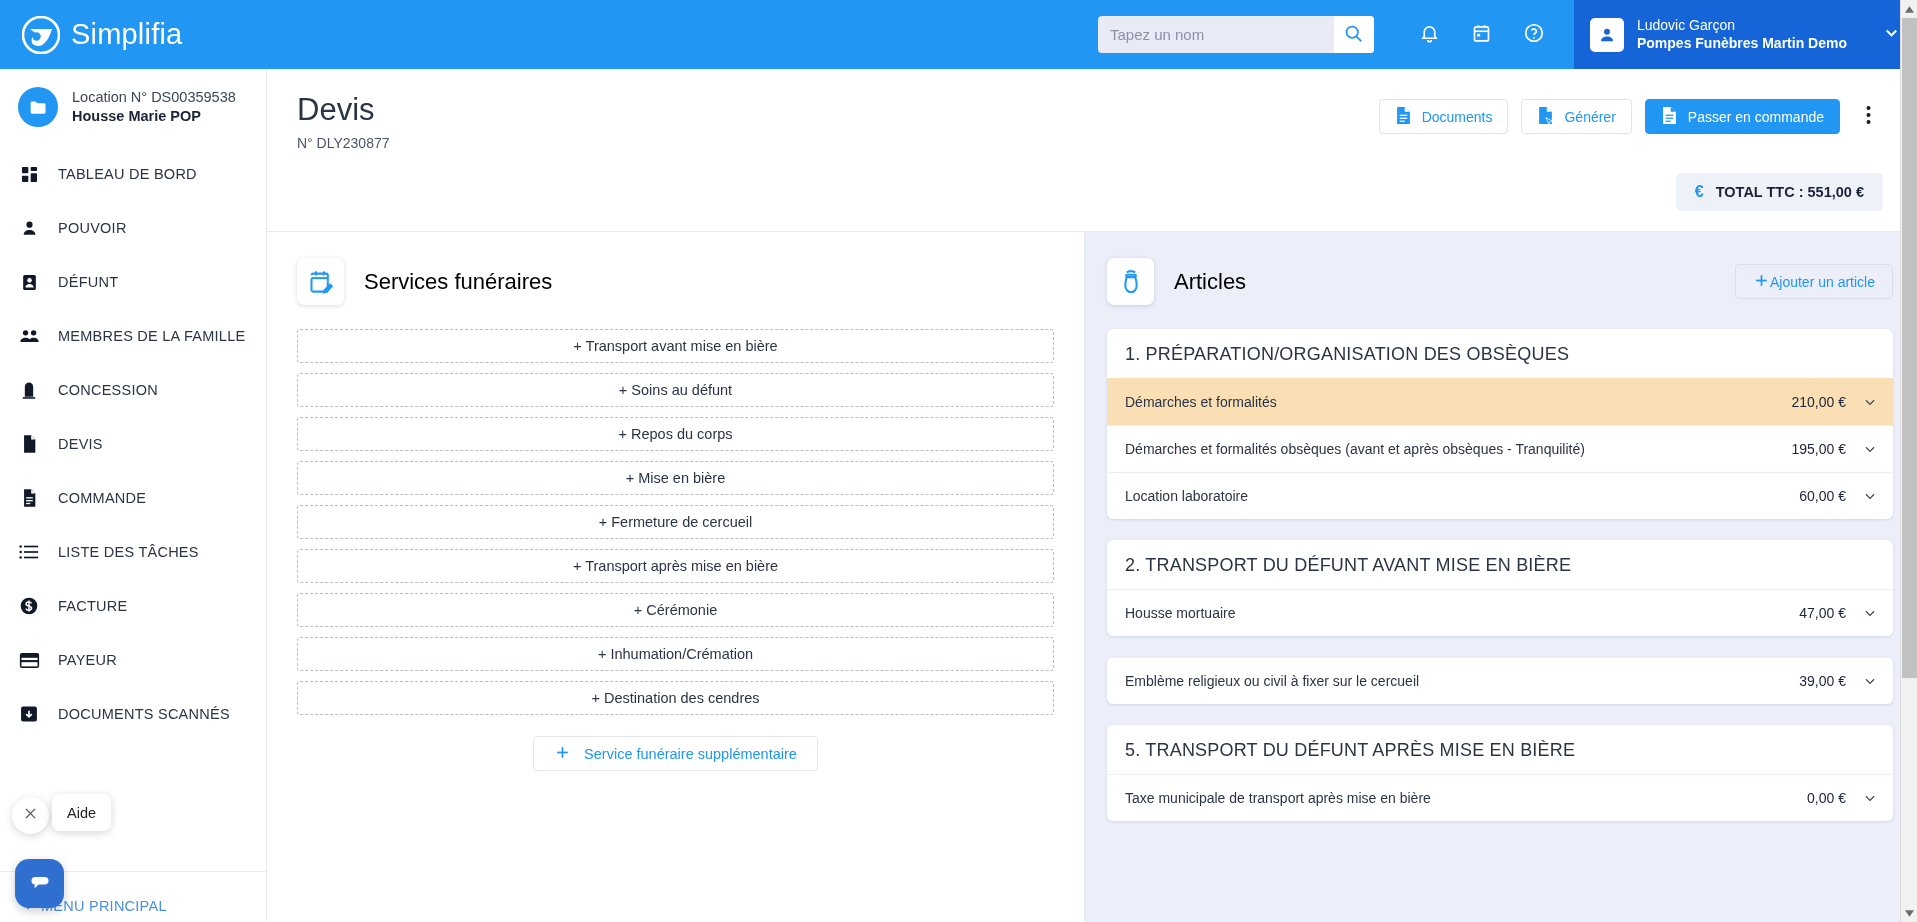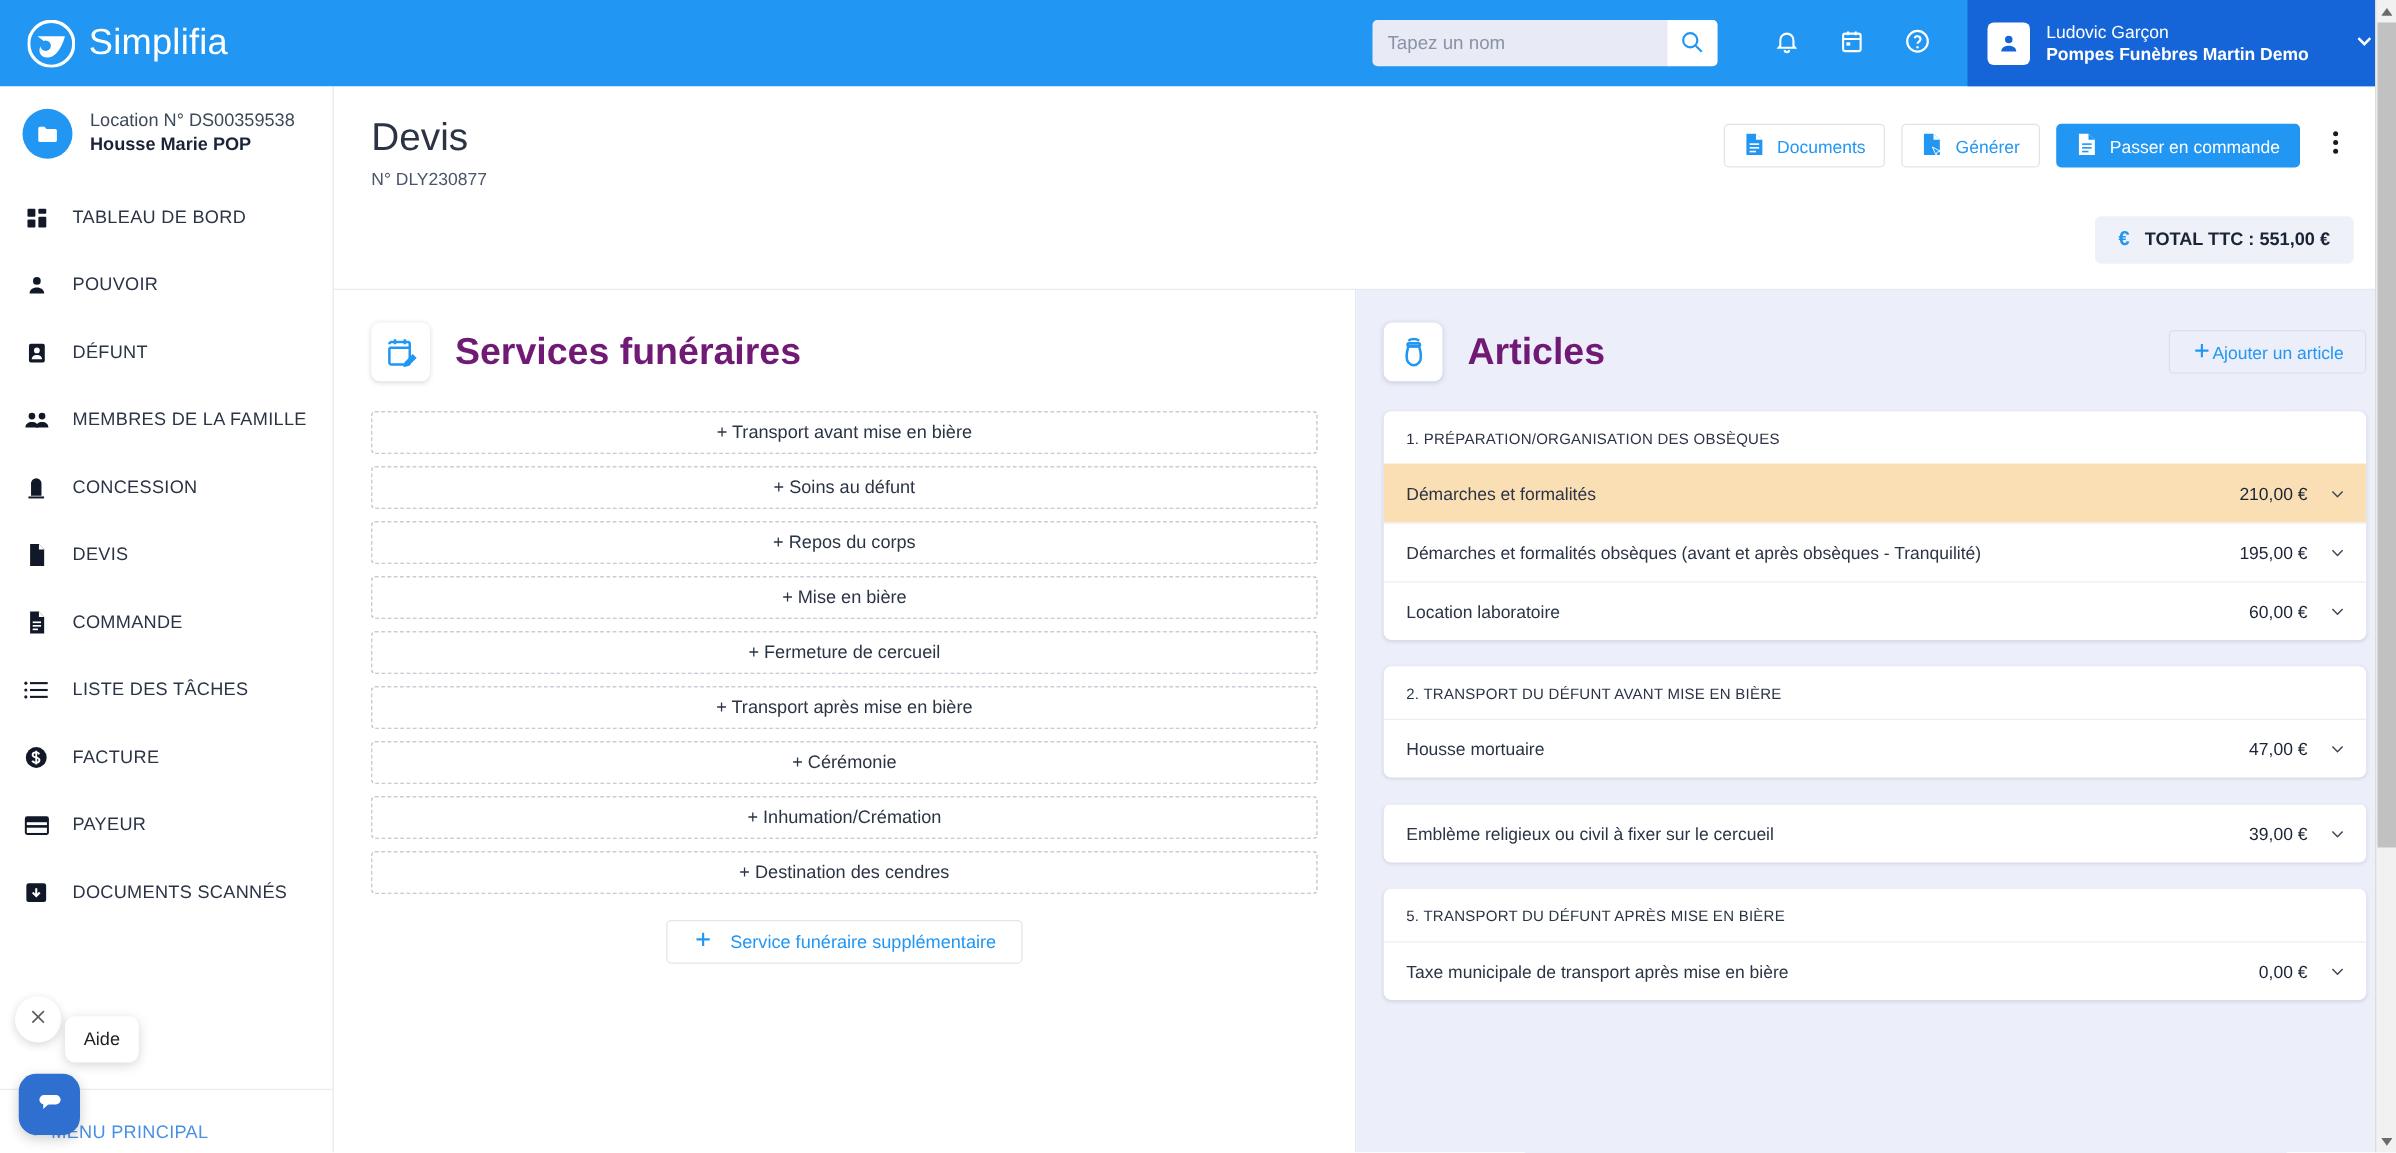--- a/index.html
+++ b/index.html
@@ -83,21 +83,21 @@
     color: #4a90e2; font-size: 14.5px; letter-spacing: .25px; cursor: pointer; height: 32px;
   }
 
   
   .chat-close {
     position: absolute; left: 12px; bottom: 88px; width: 37px; height: 37px;
     border-radius: 50%; background: #fff; box-shadow: 0 2px 8px rgba(0,0,0,.16);
     display: flex; align-items: center; justify-content: center; cursor: pointer; z-index: 40;
   }
   .chat-tip {
-    position: absolute; left: 52px; bottom: 72px; height: 37px; padding: 0 15px;
+    position: absolute; left: 52px; bottom: 91px; height: 37px; padding: 0 15px;
     border-radius: 8px; background: #fff; box-shadow: 0 2px 9px rgba(0,0,0,.17);
     display: flex; align-items: center; justify-content: center; font-size: 14.5px;
     color: #222; z-index: 40;
   }
   .chat-bubble {
     position: absolute; left: 15px; bottom: 14px; width: 49px; height: 49px;
     border-radius: 14px; background: #2f6fd0; display: flex; align-items: center;
     justify-content: center; cursor: pointer; box-shadow: 0 3px 10px rgba(0,0,0,.2); z-index: 40;
   }
 
@@ -125,42 +125,42 @@
   .panels { flex: 1; display: flex; min-height: 0; border-top: 1px solid #e6e9f0; }
   .panel-left { width: 818px; flex: 0 0 818px; background: #ffffff; border-right: 1px solid #e6e9f0; padding: 26px 30px 0 30px; overflow: hidden; }
   .panel-right { flex: 1; background: #eceffa; padding: 26px 24px 0 22px; overflow: hidden; }
 
   .panel-head { display: flex; align-items: center; gap: 20px; margin-bottom: 24px; }
   .panel-ico {
     width: 47px; height: 47px; background: #fff; border-radius: 7px;
     box-shadow: 0 1px 4px rgba(25,40,80,.16); display: flex; align-items: center; justify-content: center;
     flex: 0 0 47px;
   }
-  .panel-title { font-size: 30px; color: #701a75; font-weight: 700; }
+  .panel-title { font-size: 22px; color: #000000; font-weight: 400; }
   .panel-head .spacer { flex: 1; }
   .add-article {
     height: 35px; border: 1px solid #dcdfe8; background: transparent; border-radius: 4px;
     display: inline-flex; align-items: center; padding: 0 17px; cursor: pointer;
     color: #2196f3; font-size: 14px; font-family: "Liberation Sans", sans-serif;
   }
 
   .svc-btn {
     width: 100%; height: 34px; border: 1px dashed #b7bcc6; border-radius: 3px; background: #fff;
     display: flex; align-items: center; justify-content: center; cursor: pointer;
     font-size: 14.5px; color: #2b3445; margin-bottom: 10px; font-family: "Liberation Sans", sans-serif;
   }
   .svc-extra-wrap { display: flex; justify-content: center; margin-top: 21px; }
   .svc-extra {
     height: 35px; border: 1px solid #e2e5ec; background: #fff; border-radius: 4px;
     display: inline-flex; align-items: center; gap: 13px; padding: 0 20px; cursor: pointer;
     color: #2196f3; font-size: 14.5px; font-family: "Liberation Sans", sans-serif;
   }
 
   .art-group { background: #fff; border-radius: 6px; box-shadow: 0 1px 3px rgba(25,40,80,.12); margin-bottom: 21px; overflow: hidden; }
-  .art-group-title { font-size: 12px; color: #2b3445; letter-spacing: .2px; padding: 15px 18px 13px 18px; }
+  .art-group-title { font-size: 18px; color: #2b3445; letter-spacing: .2px; padding: 15px 18px 13px 18px; }
   .art-row {
     display: flex; align-items: center; height: 47px; padding: 0 16px 0 18px;
     border-top: 1px solid #eceef3; cursor: pointer;
   }
   .art-row.highlight { background: #fadfb4; border-top-color: #fadfb4; }
   .art-name { font-size: 14px; color: #2b3445; }
   .art-row .grow { flex: 1; }
   .art-price { font-size: 14px; color: #1b2436; margin-right: 17px; white-space: nowrap; }
   .chev { width: 14px; height: 14px; display: flex; align-items: center; justify-content: center; }
 

